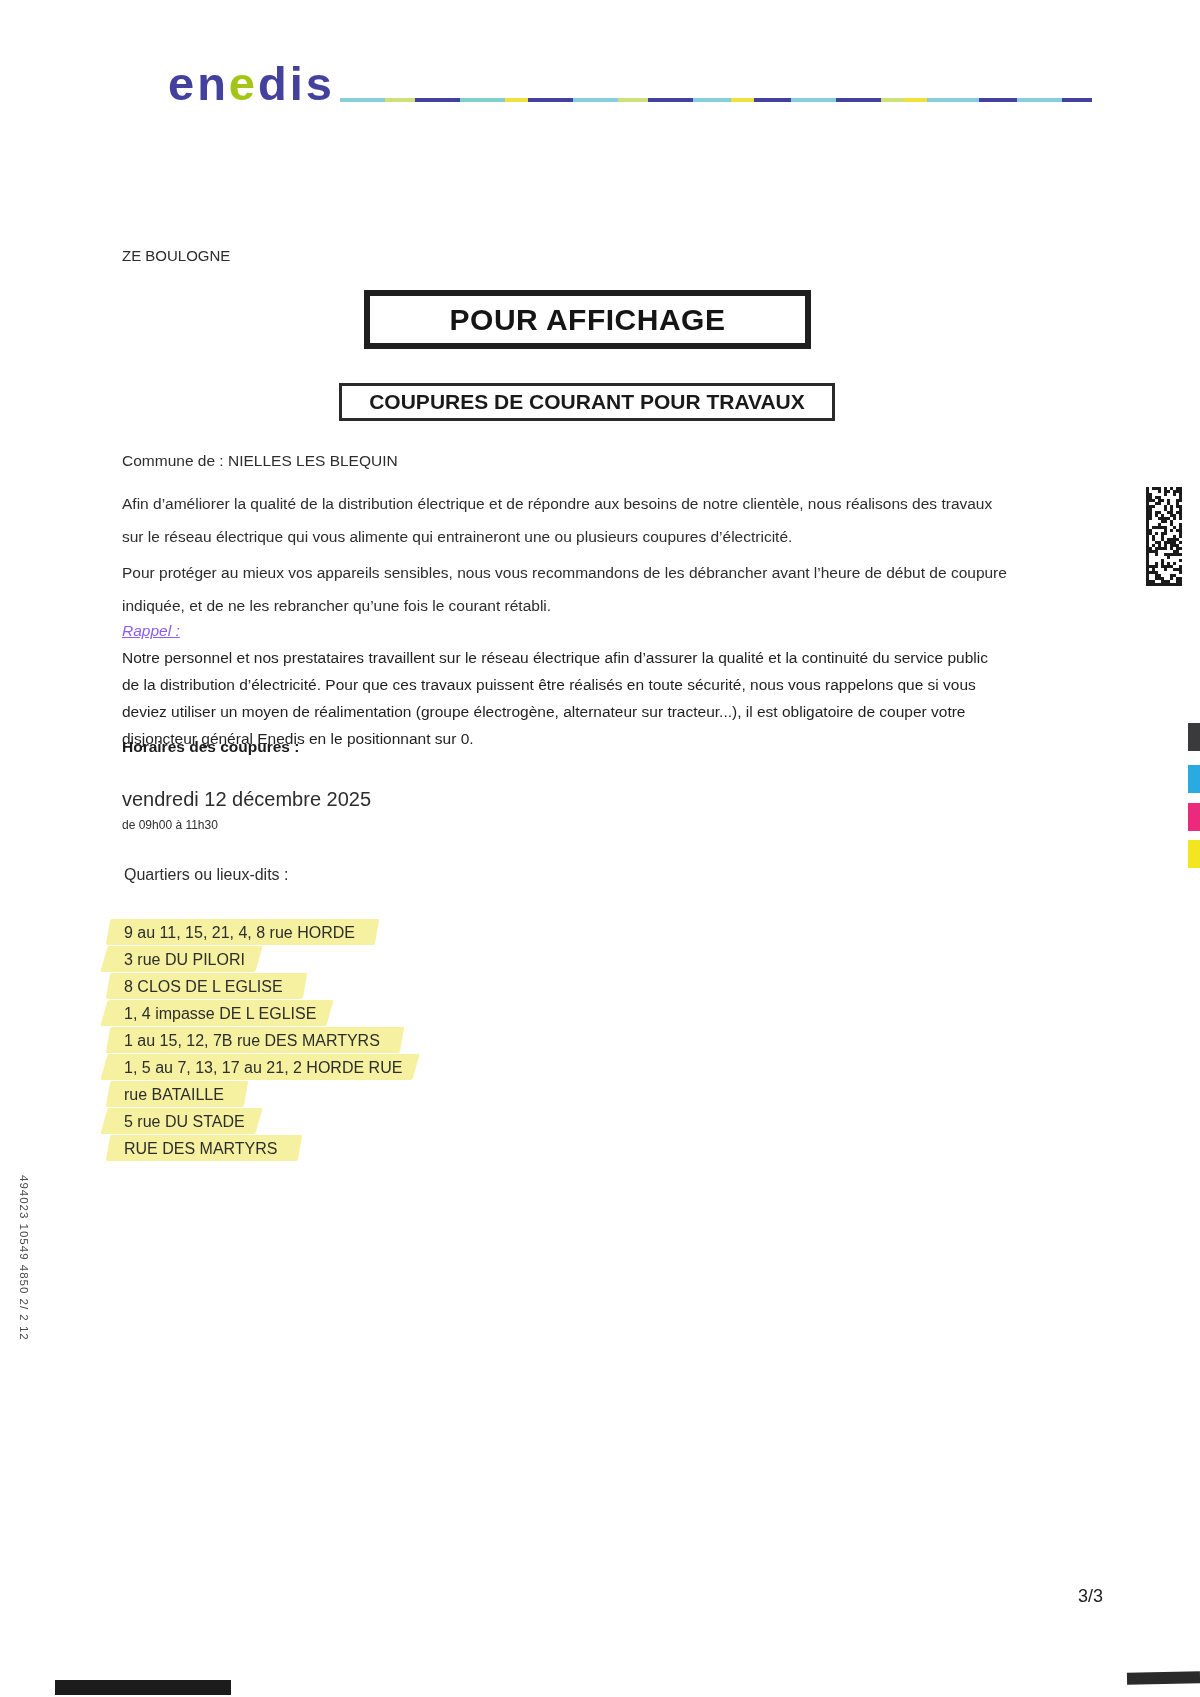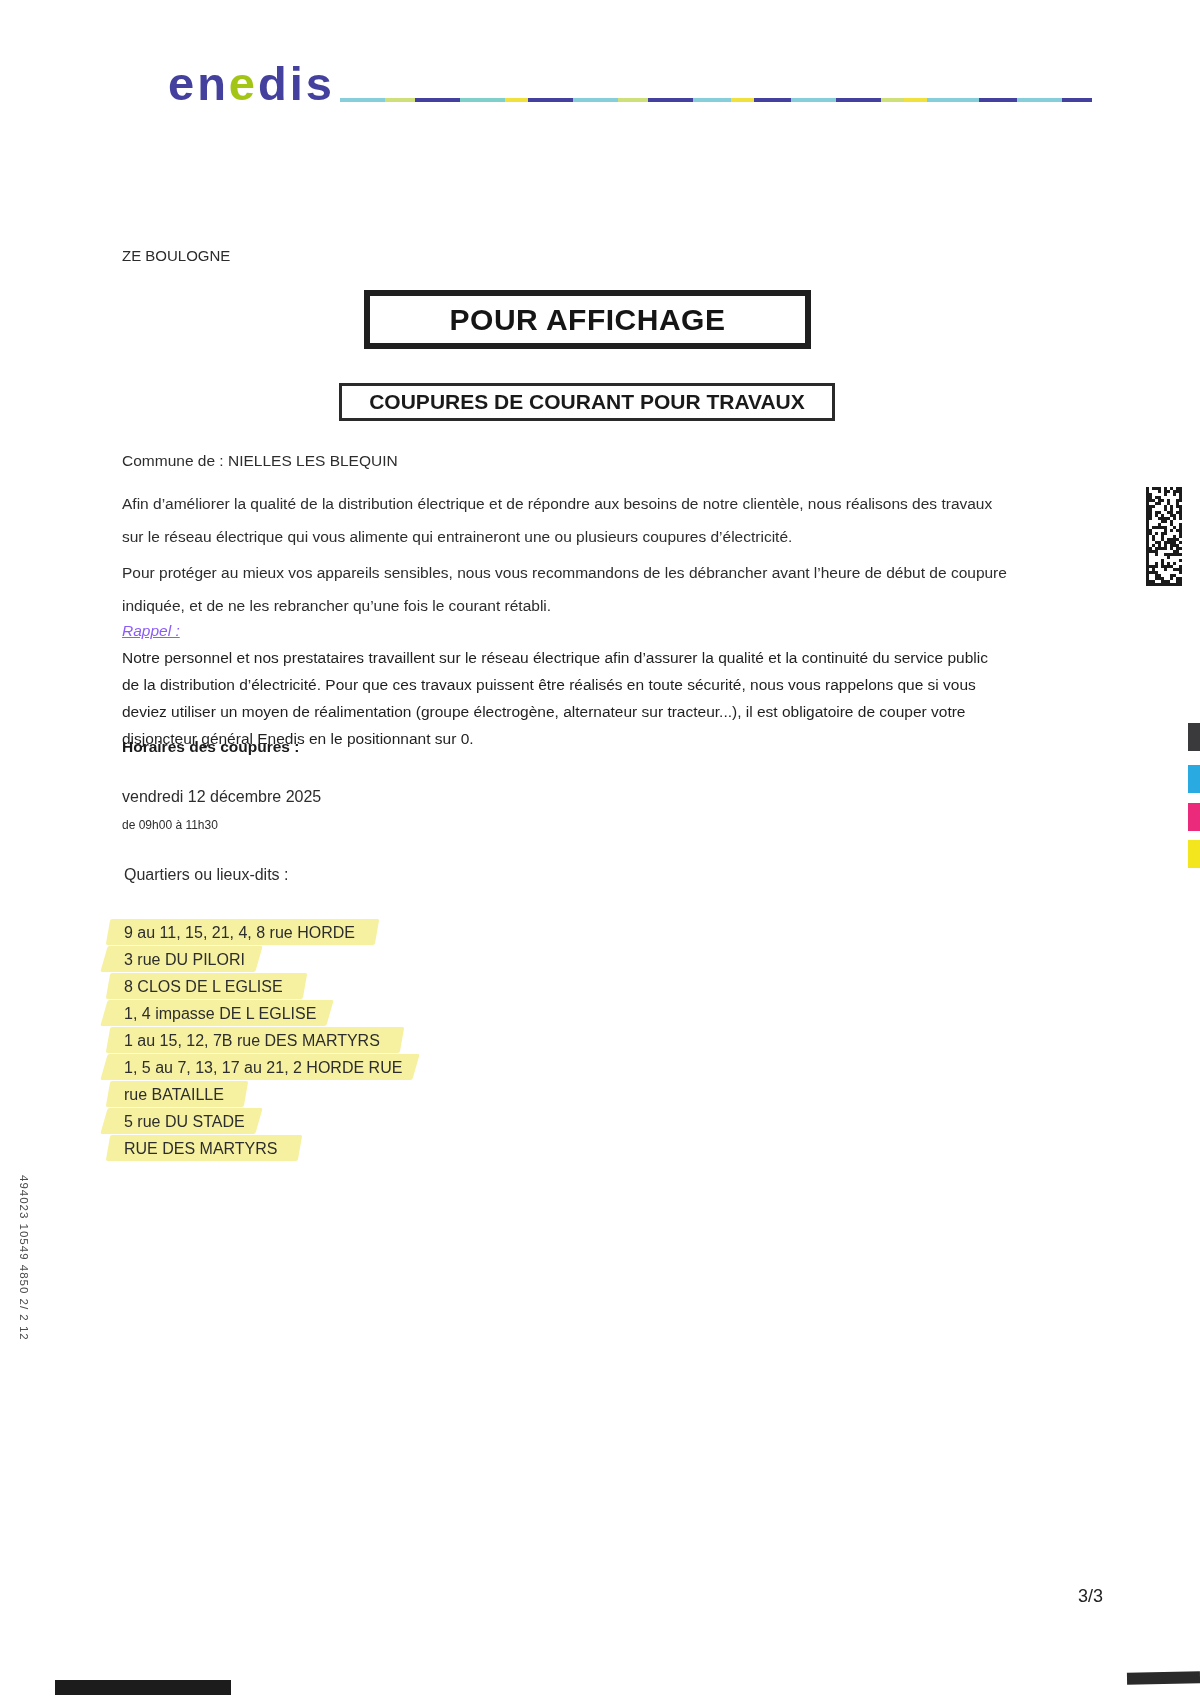--- a/index.html
+++ b/index.html
@@ -38,21 +38,21 @@
     font-weight:bold;font-size:21px;color:#1a1a1a;
   }
 
   .commune{left:122px;top:452px;font-size:15.5px;}
   .para{left:122px;width:900px;font-size:15.5px;line-height:33px;white-space:pre-line;}
   .p1{top:487px;}
   .p2{top:556px;}
   .rappel-label{left:122px;top:622px;font-size:15.5px;font-style:italic;text-decoration:underline;color:#8b5cf6;}
   .rappel-body{left:122px;top:644px;width:905px;font-size:15.5px;line-height:27px;white-space:pre-line;color:#1f1f1f;}
   .horaires-label{left:122px;top:738px;font-size:15.5px;font-weight:bold;color:#1a1a1a;}
-  .date-line{left:122px;top:788px;font-size:16px;}
+  .date-line{left:122px;top:788px;font-size:20px;}
   .time-line{left:122px;top:818px;font-size:12px;}
   .quartiers-label{left:124px;top:866px;font-size:16px;}
 
   .street-list{left:124px;top:891px;font-size:16px;line-height:27px;margin-top:28px;}
   .street{position:relative;display:table;white-space:nowrap;z-index:0;}
   .street .hl{position:relative;display:inline-block;z-index:0;}
   .street .hl::before{
     content:"";position:absolute;left:-20px;right:-14px;top:0px;bottom:1px;
     background:#f6f1a0;transform:skewX(-16deg);border-radius:2px;z-index:-1;
   }

